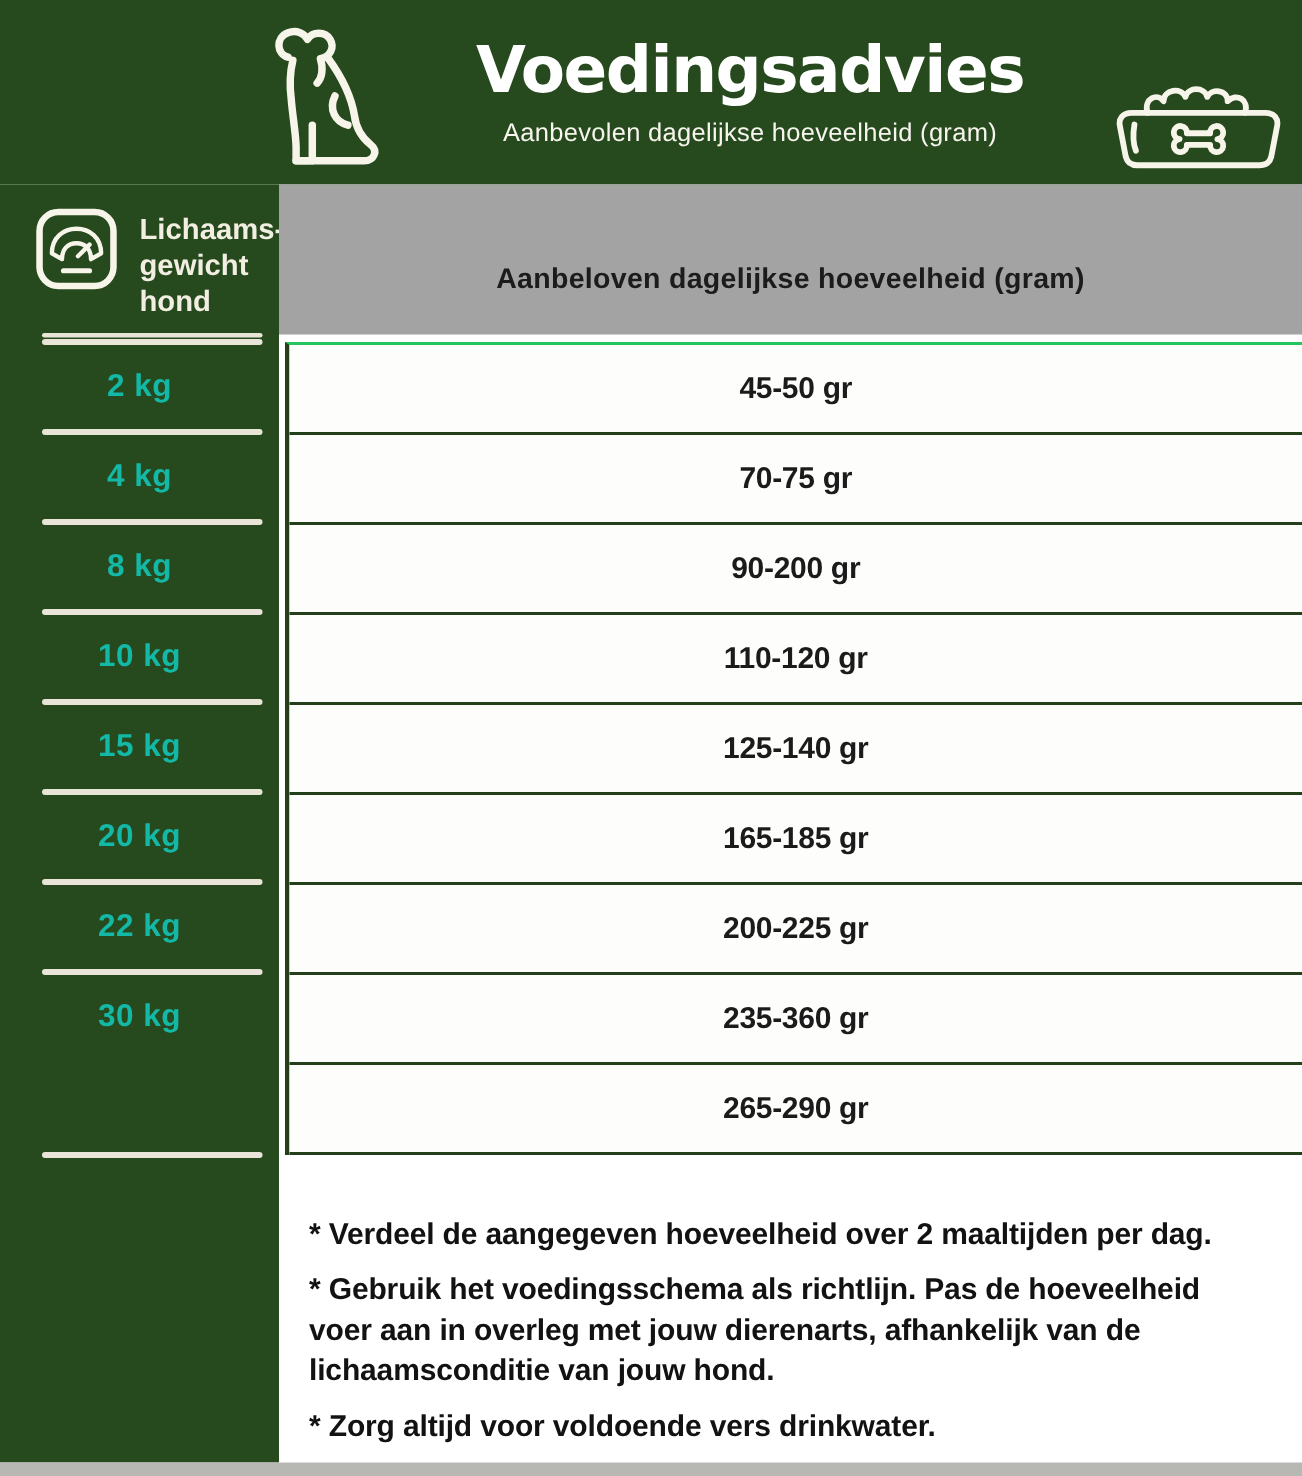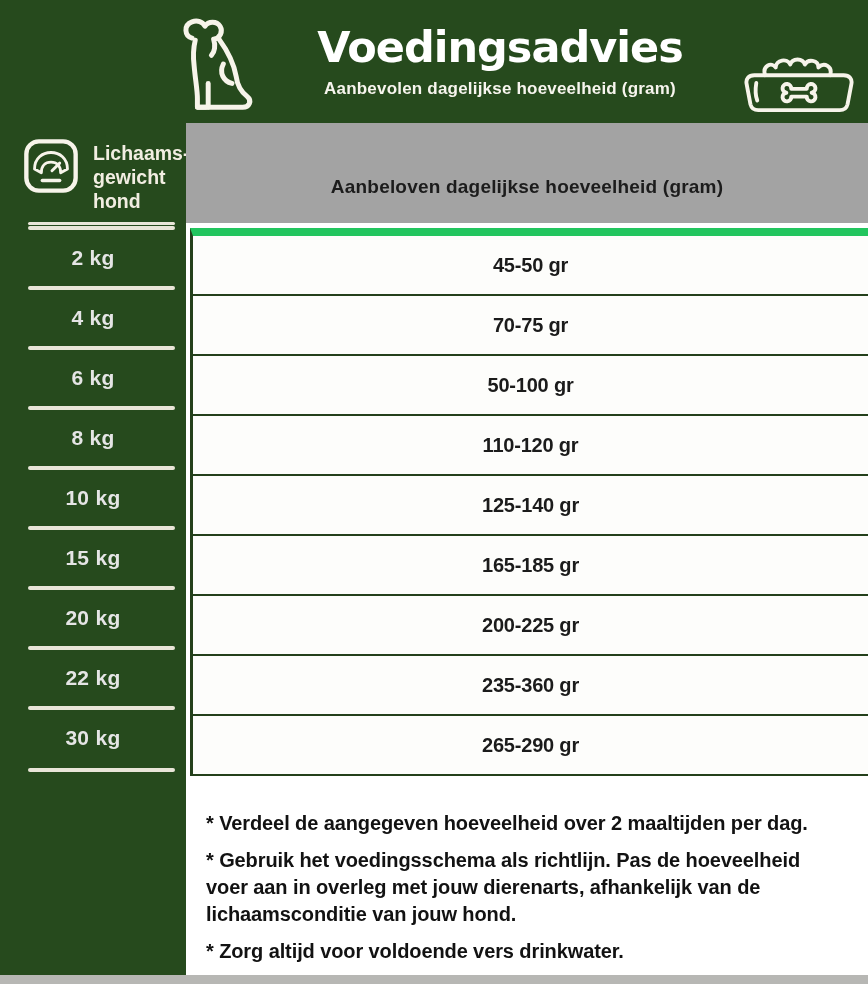--- a/index.html
+++ b/index.html
@@ -7,49 +7,49 @@
     width:868px;height:984px;position:relative;overflow:hidden;
     background:#ffffff;
     font-family:"Liberation Sans", sans-serif;
     -webkit-font-smoothing:antialiased;
   }
 
   
   .header-band{position:absolute;left:0;top:0;width:868px;height:123px;background:#264a1d;}
   .title-wrap{position:absolute;left:132px;right:0;top:24px;text-align:center;color:#ffffff;}
   .title{font-family:"DejaVu Sans","Liberation Sans",sans-serif;font-size:43px;font-weight:bold;letter-spacing:-1px;line-height:1.1;}
-  .subtitle{margin-top:8px;font-size:17px;font-weight:bold;letter-spacing:.2px;color:#f7f5ee;}
+  .subtitle{margin-top:8px;font-size:17px;font-weight:normal;letter-spacing:.2px;color:#f7f5ee;}
   .dog-icon{position:absolute;left:165px;top:10px;}
   .bowl-icon{position:absolute;left:740px;top:50px;}
 
   
   .sidebar{position:absolute;left:0;top:123px;width:186px;height:852px;background:#264a1d;}
   .scale-block{position:absolute;left:22px;top:14px;display:flex;align-items:flex-start;gap:13px;}
   .scale-label{color:#f2eee2;font-weight:bold;font-size:19.5px;line-height:24px;padding-top:4px;}
   .label-divider{position:absolute;left:28px;top:99px;width:147px;height:3px;background:#e9e5d8;border-radius:2px;}
 
   .weights{position:absolute;left:0;top:105px;width:186px;}
   .weight-cell{height:60px;position:relative;display:flex;align-items:center;justify-content:center;}
   .weight-cell .divider, .weights-end-divider{
     position:absolute;left:28px;width:147px;height:4px;background:#e9e5d8;border-radius:2px;
   }
   .weight-cell .divider{top:-2px;}
   .weights-end-divider{top:645px;}
-  .weight-text{color:#e5e5e5;font-size:21px;font-weight:bold;letter-spacing:.3px;}
+  .weight-text{color:#14b8a6;font-size:21px;font-weight:bold;letter-spacing:.3px;}
 
   
   .table-header{
     position:absolute;left:186px;top:123px;width:682px;height:100px;background:#a3a3a3;
     display:flex;align-items:center;justify-content:center;padding-top:28px;box-sizing:border-box;
   }
   .table-header-text{font-size:19px;font-weight:bold;color:#1c1c1c;letter-spacing:.2px;}
 
   .rows{
     position:absolute;left:190px;top:228px;width:678px;
-    border-top:8px solid #22c55e;border-left:3px solid #24401b;box-sizing:border-box;
+    border-top:2px solid #22c55e;border-left:3px solid #24401b;box-sizing:border-box;
   }
   .row{
     height:58px;background:#fdfdfb;border-bottom:2px solid #24401b;
     display:flex;align-items:center;justify-content:center;
   }
   .amount-text{font-size:20px;font-weight:bold;color:#1b1b1b;letter-spacing:-.2px;}
 
   .notes{position:absolute;left:196px;top:800px;width:658px;color:#121212;}
   .note{margin:10px;font-size:20px;font-weight:700;line-height:27px;letter-spacing:-.1px;}
 
@@ -112,24 +112,20 @@
       <div class="weight-cell">
     <div class="divider"></div>
     <span class="weight-text">2 kg</span>
   </div>
       <div class="weight-cell">
     <div class="divider"></div>
     <span class="weight-text">4 kg</span>
   </div>
       <div class="weight-cell">
     <div class="divider"></div>
-    <span class="weight-text">6 kg</span>
-  </div>
-      <div class="weight-cell">
-    <div class="divider"></div>
     <span class="weight-text">8 kg</span>
   </div>
       <div class="weight-cell">
     <div class="divider"></div>
     <span class="weight-text">10 kg</span>
   </div>
       <div class="weight-cell">
     <div class="divider"></div>
     <span class="weight-text">15 kg</span>
   </div>
@@ -154,21 +150,21 @@
 </div>
 
 <div class="rows" id="table-rows">
     <div class="row">
     <span class="amount-text">45-50 gr</span>
   </div>
     <div class="row">
     <span class="amount-text">70-75 gr</span>
   </div>
     <div class="row">
-    <span class="amount-text">50-100 gr</span>
+    <span class="amount-text">90-200 gr</span>
   </div>
     <div class="row">
     <span class="amount-text">110-120 gr</span>
   </div>
     <div class="row">
     <span class="amount-text">125-140 gr</span>
   </div>
     <div class="row">
     <span class="amount-text">165-185 gr</span>
   </div>

